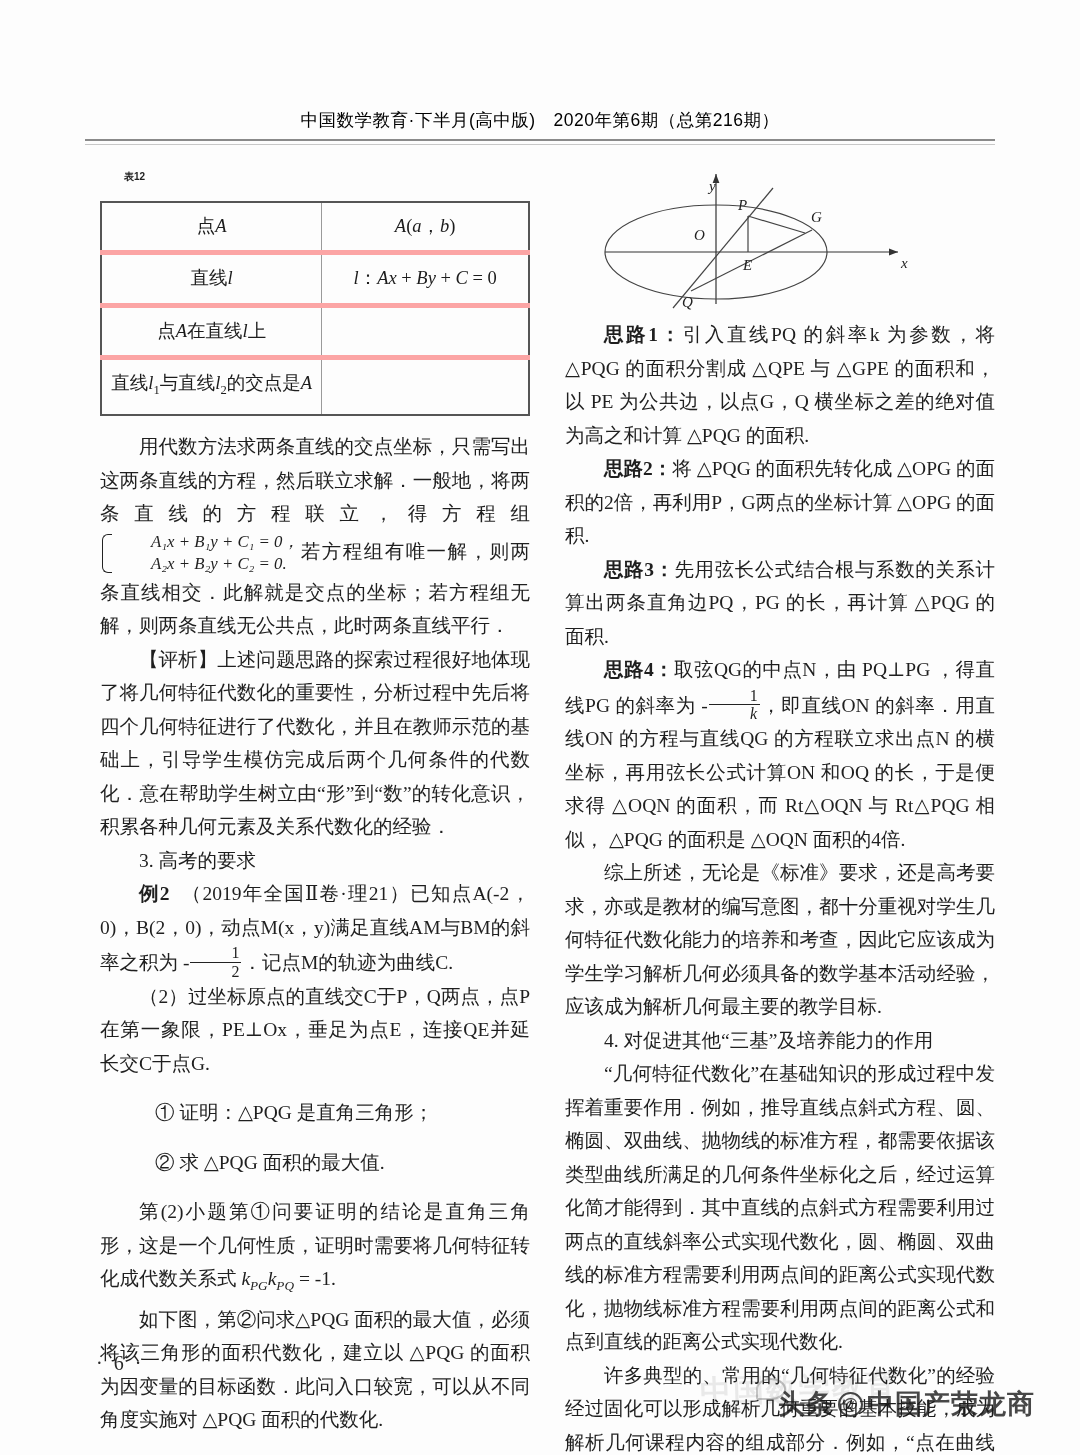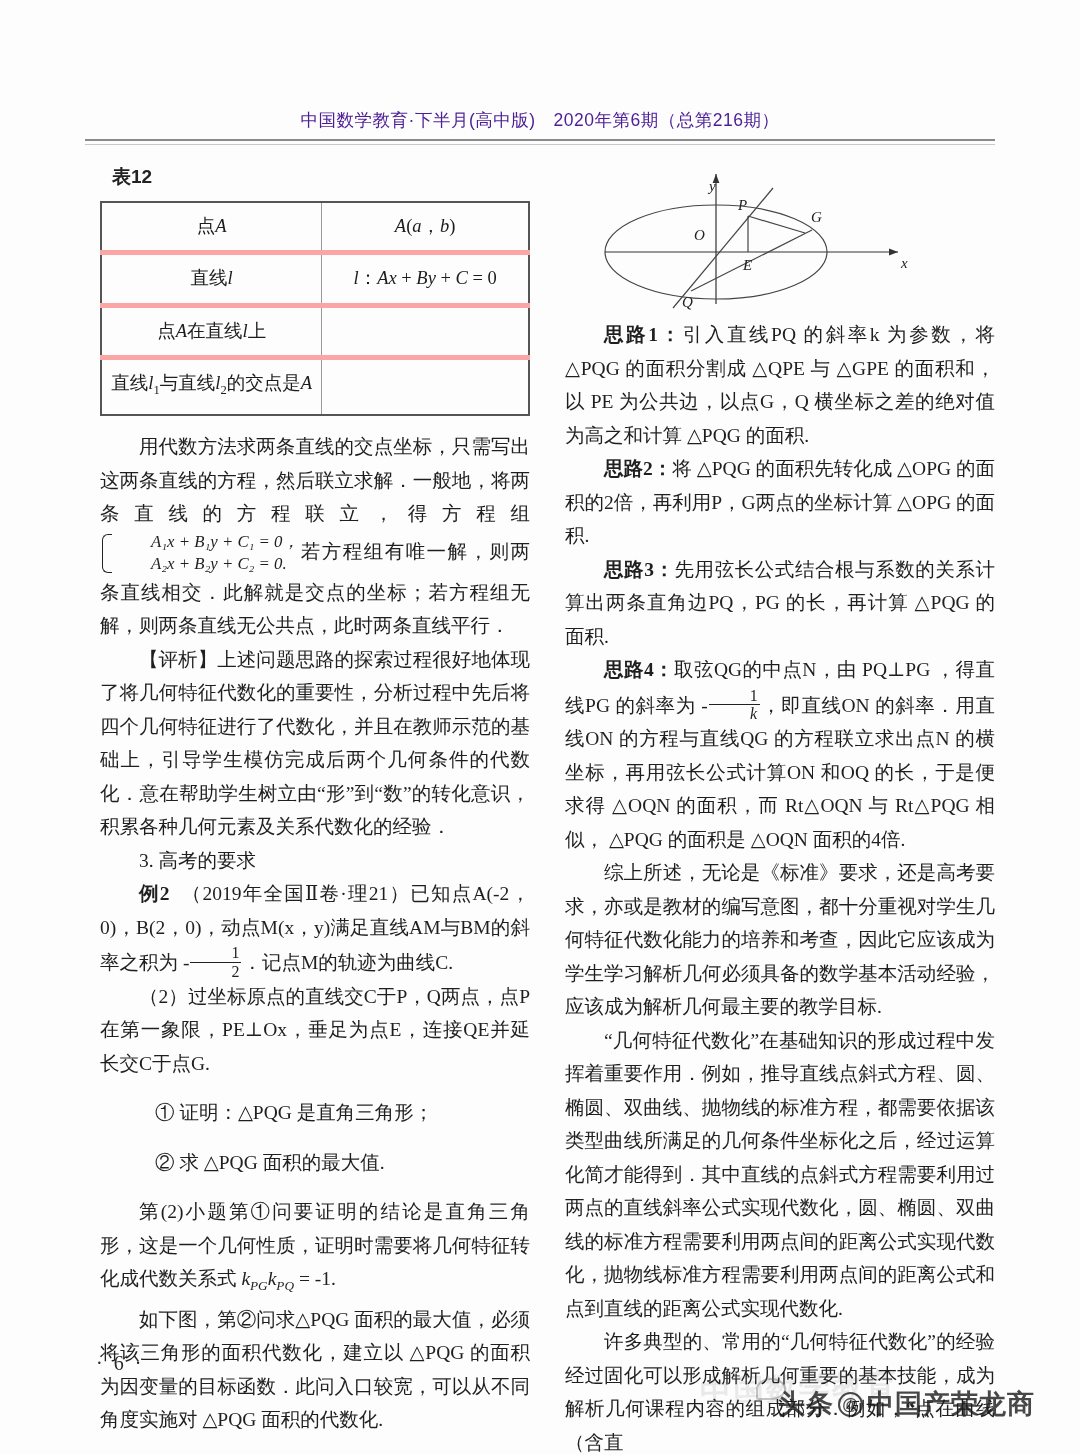--- a/index.html
+++ b/index.html
@@ -30,21 +30,21 @@
     position: absolute;
     left: 85px;
     top: 108px;
     width: 910px;
     text-align: center;
   }
   .header-title {
     font-family: "Liberation Sans", "DejaVu Sans", sans-serif;
     font-size: 17.5px;
     letter-spacing: 0.5px;
-    color: #4c1d95;
+    color: #000000;
     white-space: nowrap;
   }
   .header-rule-thick {
     margin-top: 7px;
     height: 2px;
     background: #8a8a8a;
   }
   .header-rule-thin {
     margin-top: 3px;
     height: 1px;
@@ -72,23 +72,23 @@
   p.sub {
     margin: 16px;
     text-indent: 2em;
   }
   .bold { font-weight: bold; }
   .it { font-style: italic; font-family: "Liberation Serif", serif; }
 
   
   .table-caption {
     font-family: "Liberation Sans", "DejaVu Sans", sans-serif;
-    font-size: 19px;
+    font-size: 10px;
     font-weight: bold;
-    margin: 0 0 7px 12px;
+    margin: 0 0 7px 24px;
     color: #222;
   }
   table.tbl12 {
     border-collapse: collapse;
     width: 430px;
     margin-bottom: 14px;
     font-size: 18.5px;
   }
   table.tbl12 td {
     border-top: 5px solid #fca5a5;
@@ -316,20 +316,21 @@
     <p class="para">
       <span class="bold">思路3：</span><span>先用弦长公式结合根与系数的关系计算出两条直角边PQ，PG 的长，再计算 △PQG 的面积.</span>
     </p>
 
     <p class="para">
       <span class="bold">思路4：</span><span>取弦QG的中点N，由 PQ⊥PG ，得直线PG 的斜率为 -</span><span class="frac"><span class="num">1</span><span class="den it">k</span></span><span>，即直线ON 的斜率．用直线ON 的方程与直线QG 的方程联立求出点N 的横坐标，再用弦长公式计算ON 和OQ 的长，于是便求得 △OQN 的面积，而 Rt△OQN 与 Rt△PQG 相似， △PQG 的面积是 △OQN 面积的4倍.</span>
     </p>
 
     <p class="para">综上所述，无论是《标准》要求，还是高考要求，亦或是教材的编写意图，都十分重视对学生几何特征代数化能力的培养和考查，因此它应该成为学生学习解析几何必须具备的数学基本活动经验，应该成为解析几何最主要的教学目标.</p>
 
+    <p class="para">4. 对促进其他“三基”及培养能力的作用</p>
 
     <p class="para">“几何特征代数化”在基础知识的形成过程中发挥着重要作用．例如，推导直线点斜式方程、圆、椭圆、双曲线、抛物线的标准方程，都需要依据该类型曲线所满足的几何条件坐标化之后，经过运算化简才能得到．其中直线的点斜式方程需要利用过两点的直线斜率公式实现代数化，圆、椭圆、双曲线的标准方程需要利用两点间的距离公式实现代数化，抛物线标准方程需要利用两点间的距离公式和点到直线的距离公式实现代数化.</p>
 
     <p class="para">许多典型的、常用的“几何特征代数化”的经验经过固化可以形成解析几何重要的基本技能，成为解析几何课程内容的组成部分．例如，“点在曲线（含直</p>
 
   </div>
 
   <div class="folio">· 6 ·</div>
 
   <div class="wm-faint">中国数学教育</div>

